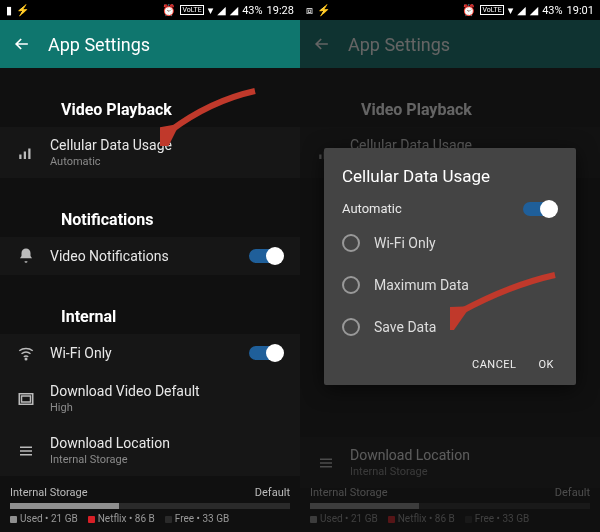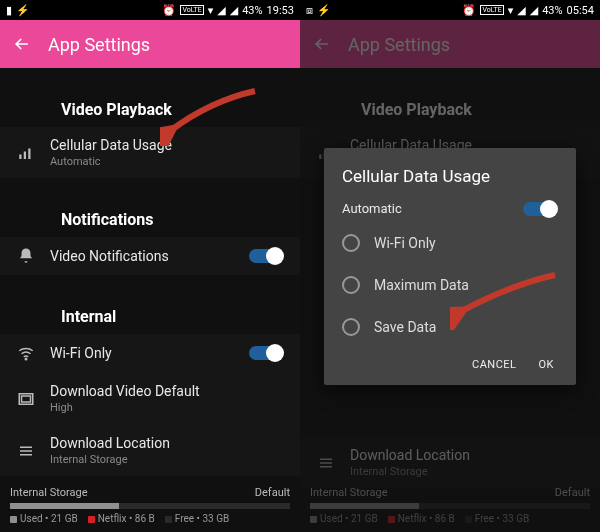--- a/index.html
+++ b/index.html
@@ -3,21 +3,21 @@
 <meta charset="utf-8">
 <style>
   * { box-sizing: border-box; margin: 0; padding: 0; font-family: -apple-system, Roboto, Arial, sans-serif; }
   body { background: #0a0a0a; width: 600px; height: 532px; overflow: hidden; display: flex; }
   .screen { width: 300px; height: 532px; background: #101010; position: relative; color: #fff; font-size: 13px; overflow: hidden; }
   .screen.dim .page-content { opacity: 0.35; }
   .statusbar { height: 20px; background: #000; display: flex; align-items: center; justify-content: space-between; padding: 0 6px; font-size: 11px; }
   .status-left, .status-right { display: flex; align-items: center; gap: 4px; }
   .status-right span { font-size: 11px; }
   .ico { display:inline-block; }
-  .appbar { height: 48px; display: flex; align-items: center; padding: 0 12px; gap: 16px; background: #ec4899; }
+  .appbar { height: 48px; display: flex; align-items: center; padding: 0 12px; gap: 16px; background: #0f766e; }
   .appbar .title { font-size: 18px; font-weight: 400; color: #fff; }
   .section-header { padding: 14px 16px 8px; font-size: 16px; font-weight: 700; color: #fff; margin-left: 45px; }
   .row { display:flex; align-items:center; padding: 10px 16px; gap: 14px; background:#161616;}
   .row + .row { border-top: 1px solid rgba(255,255,255,0); }
   .row .labels { flex:1; display:flex; flex-direction: column; }
   .row .primary { font-size: 14px; color: #e8e8e8; }
   .row .secondary { font-size: 11px; color: #8a8a8a; margin-top: 2px;}
   .gap { height: 18px; background:#101010;}
   .toggle { width: 36px; height: 18px; position: relative; }
   .toggle .track { width: 34px; height: 14px; border-radius: 7px; background:#1f5f9a; position:absolute; top:2px; left:1px;}
@@ -54,21 +54,21 @@
       <span class="ico">▮</span>
       <span class="ico">⚡</span>
     </div>
     <div class="status-right">
       <span class="ico">⏰</span>
       <span style="border:1px solid #fff;font-size:7px;padding:0 1px;">VoLTE</span>
       <span class="ico">▾</span>
       <span class="ico">◢</span>
       <span class="ico">◢</span>
       <span>43%</span>
-      <span>19:53</span>
+      <span>19:28</span>
     </div>
   </div>
 
   <div class="page-content">
     <div class="appbar">
       <span>
         <svg width="20" height="20" viewBox="0 0 24 24" fill="none" stroke="#fff" stroke-width="2">
             <path d="M19 12H5M11 18l-6-6 6-6"></path>
           </svg>
       </span>
@@ -183,21 +183,21 @@
       <span class="ico">⧈</span>
       <span class="ico">⚡</span>
     </div>
     <div class="status-right">
       <span class="ico">⏰</span>
       <span style="border:1px solid #fff;font-size:7px;padding:0 1px;">VoLTE</span>
       <span class="ico">▾</span>
       <span class="ico">◢</span>
       <span class="ico">◢</span>
       <span>43%</span>
-      <span>05:54</span>
+      <span>19:01</span>
     </div>
   </div>
 
   <div class="page-content">
     <div class="appbar">
       <span>
         <svg width="20" height="20" viewBox="0 0 24 24" fill="none" stroke="#fff" stroke-width="2">
             <path d="M19 12H5M11 18l-6-6 6-6"></path>
           </svg>
       </span>

